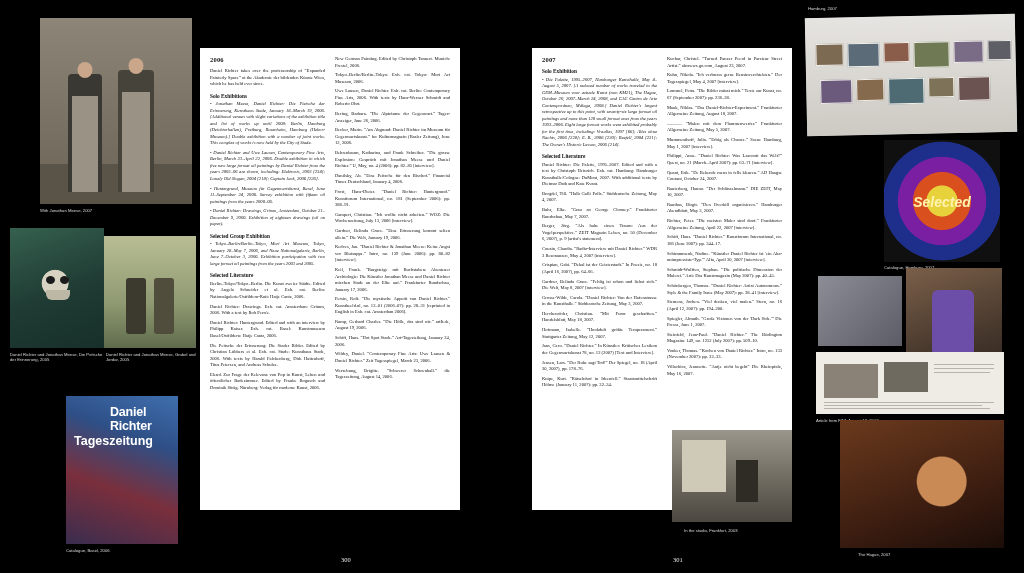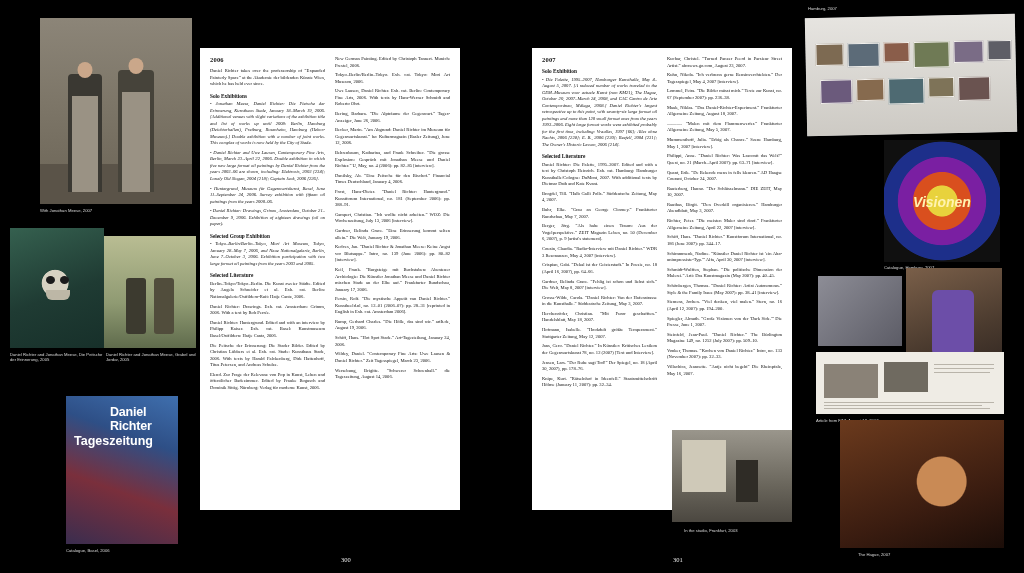--- a/index.html
+++ b/index.html
@@ -271,21 +271,21 @@
       <div class="ham-pic" style="width:26px;height:20px;background:#866a4e;"></div>
       <div class="ham-pic" style="width:34px;height:24px;background:#4e6a72;"></div>
       <div class="ham-pic" style="width:24px;height:18px;background:#7e7358;"></div>
       <div class="ham-pic" style="width:30px;height:22px;background:#6a5350;"></div>
     </div>
   </div>
   <div class="cap" style="left:808px;top:6px;">Hamburg, 2007</div>
 
   <div class="ph p-poster">
     <div class="poster-bg"></div>
-    <div class="poster-txt">Visionen</div>
+    <div class="poster-txt">Selected</div>
   </div>
   <div class="cap" style="left:884px;top:265px;">Catalogue, Hamburg, 2007</div>
 
   <div class="ph p-sm1">
     <div class="g"></div>
   </div>
 
   <div class="ph p-sm2">
     <div class="g"></div>
     <div class="coat"></div>

